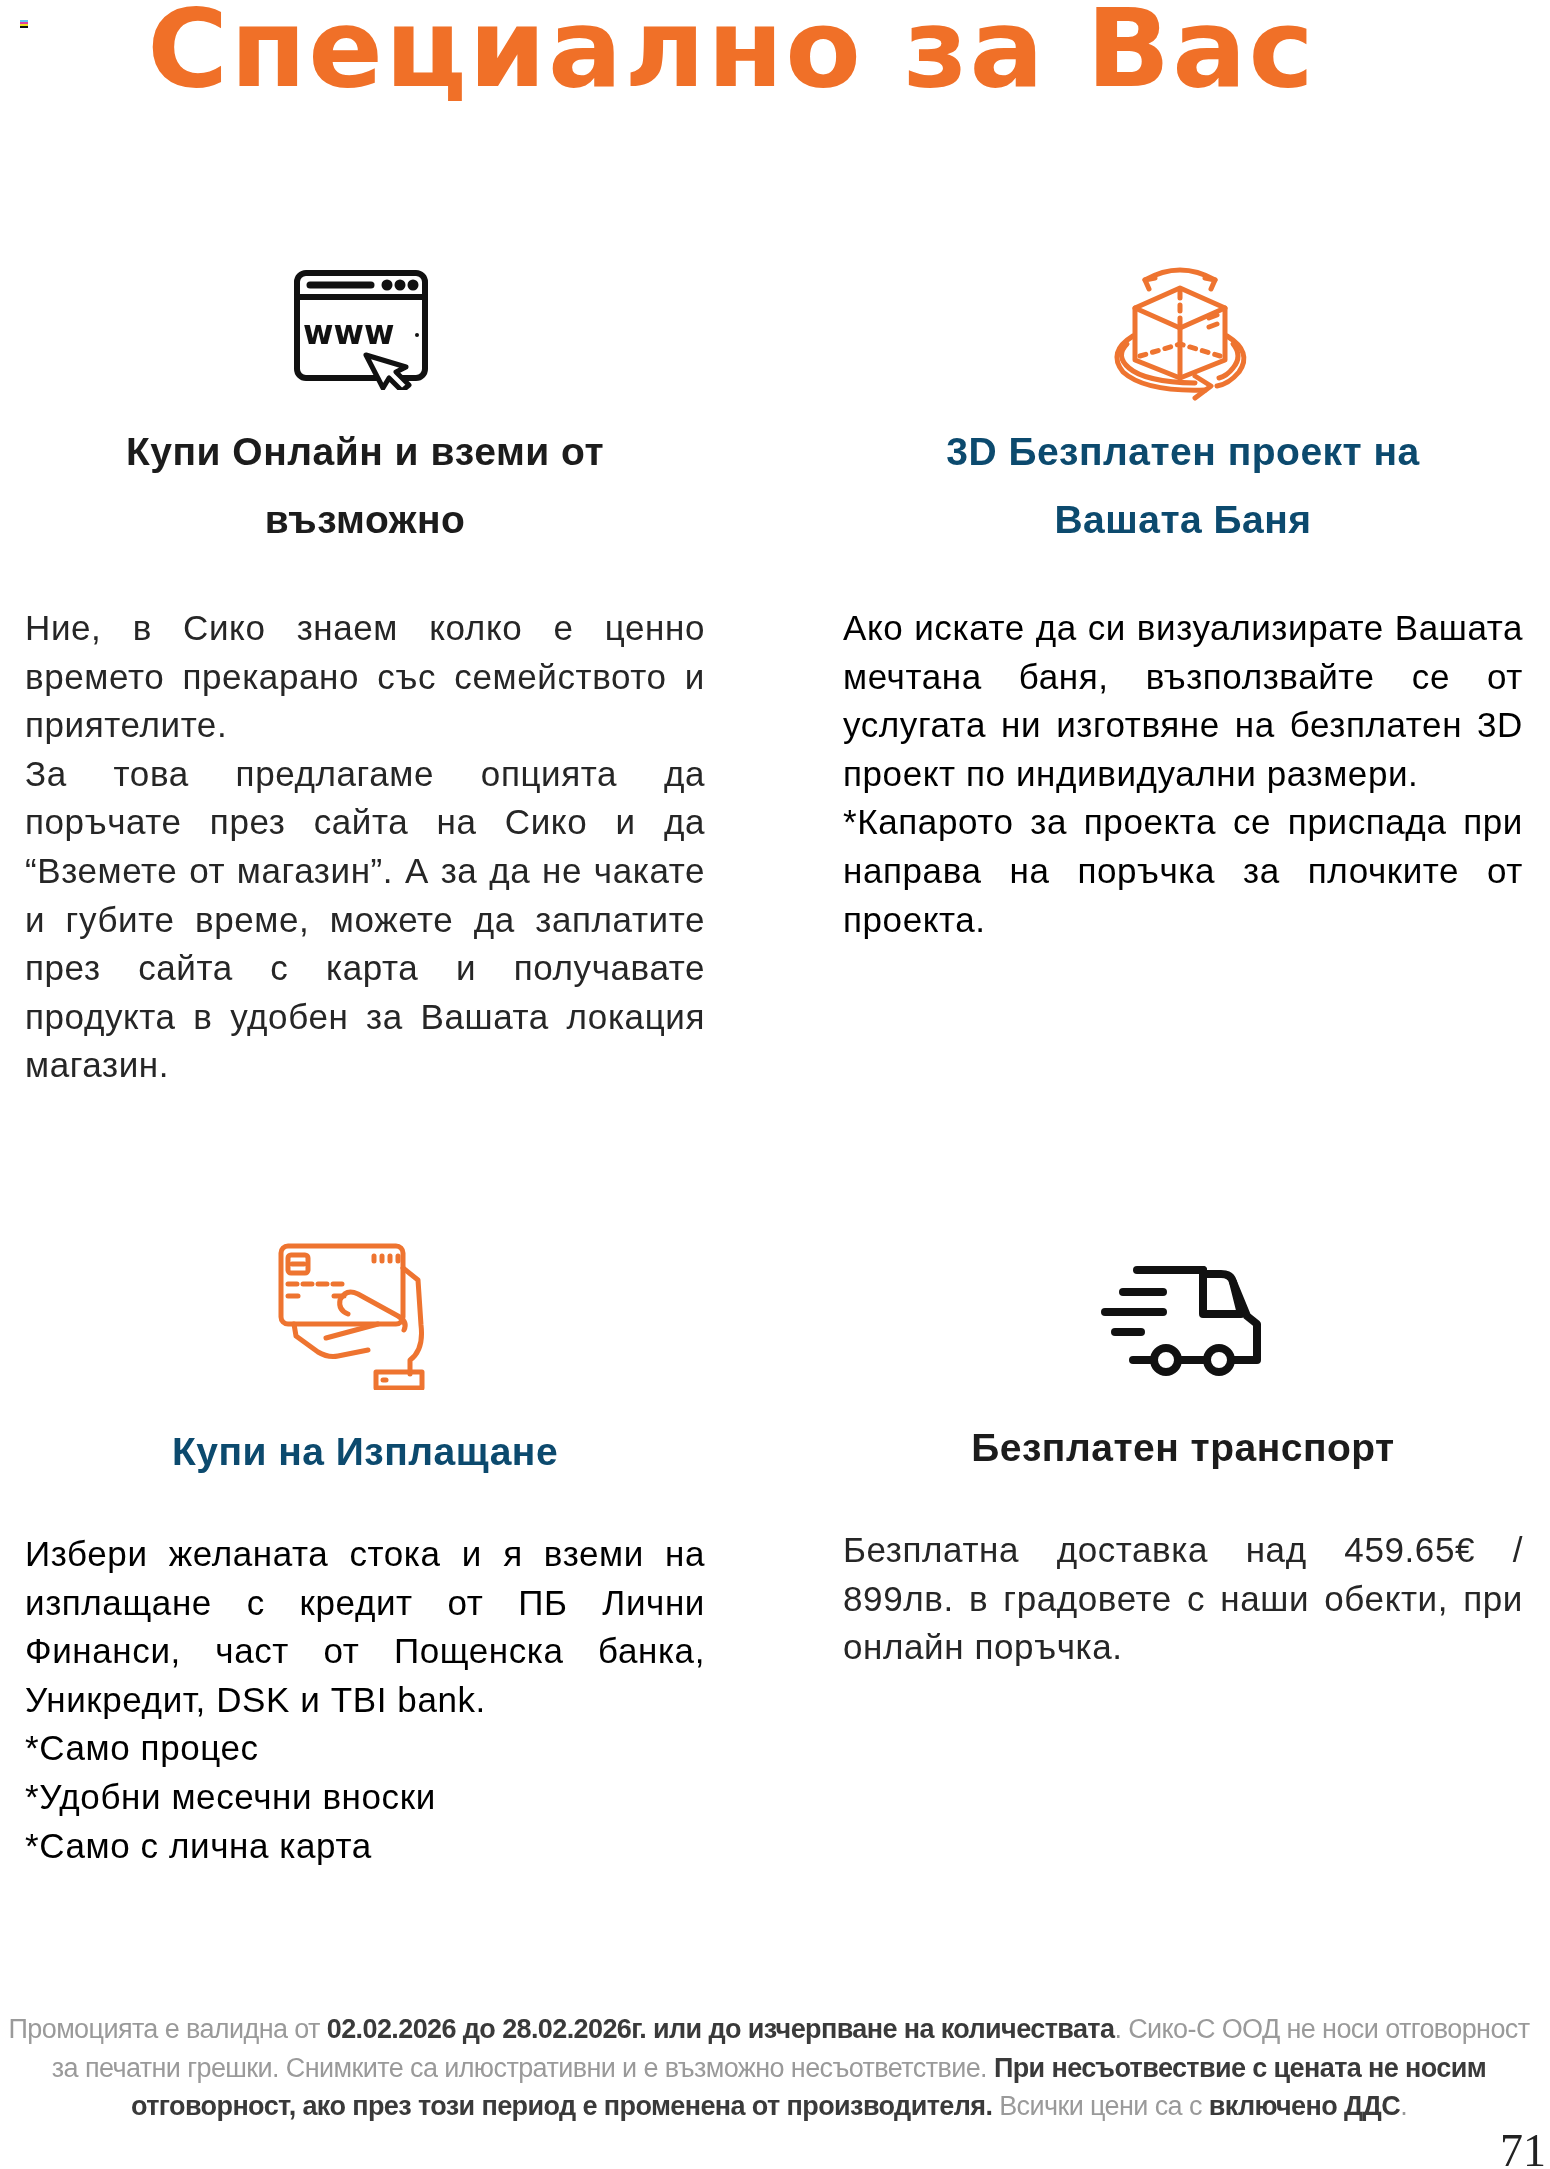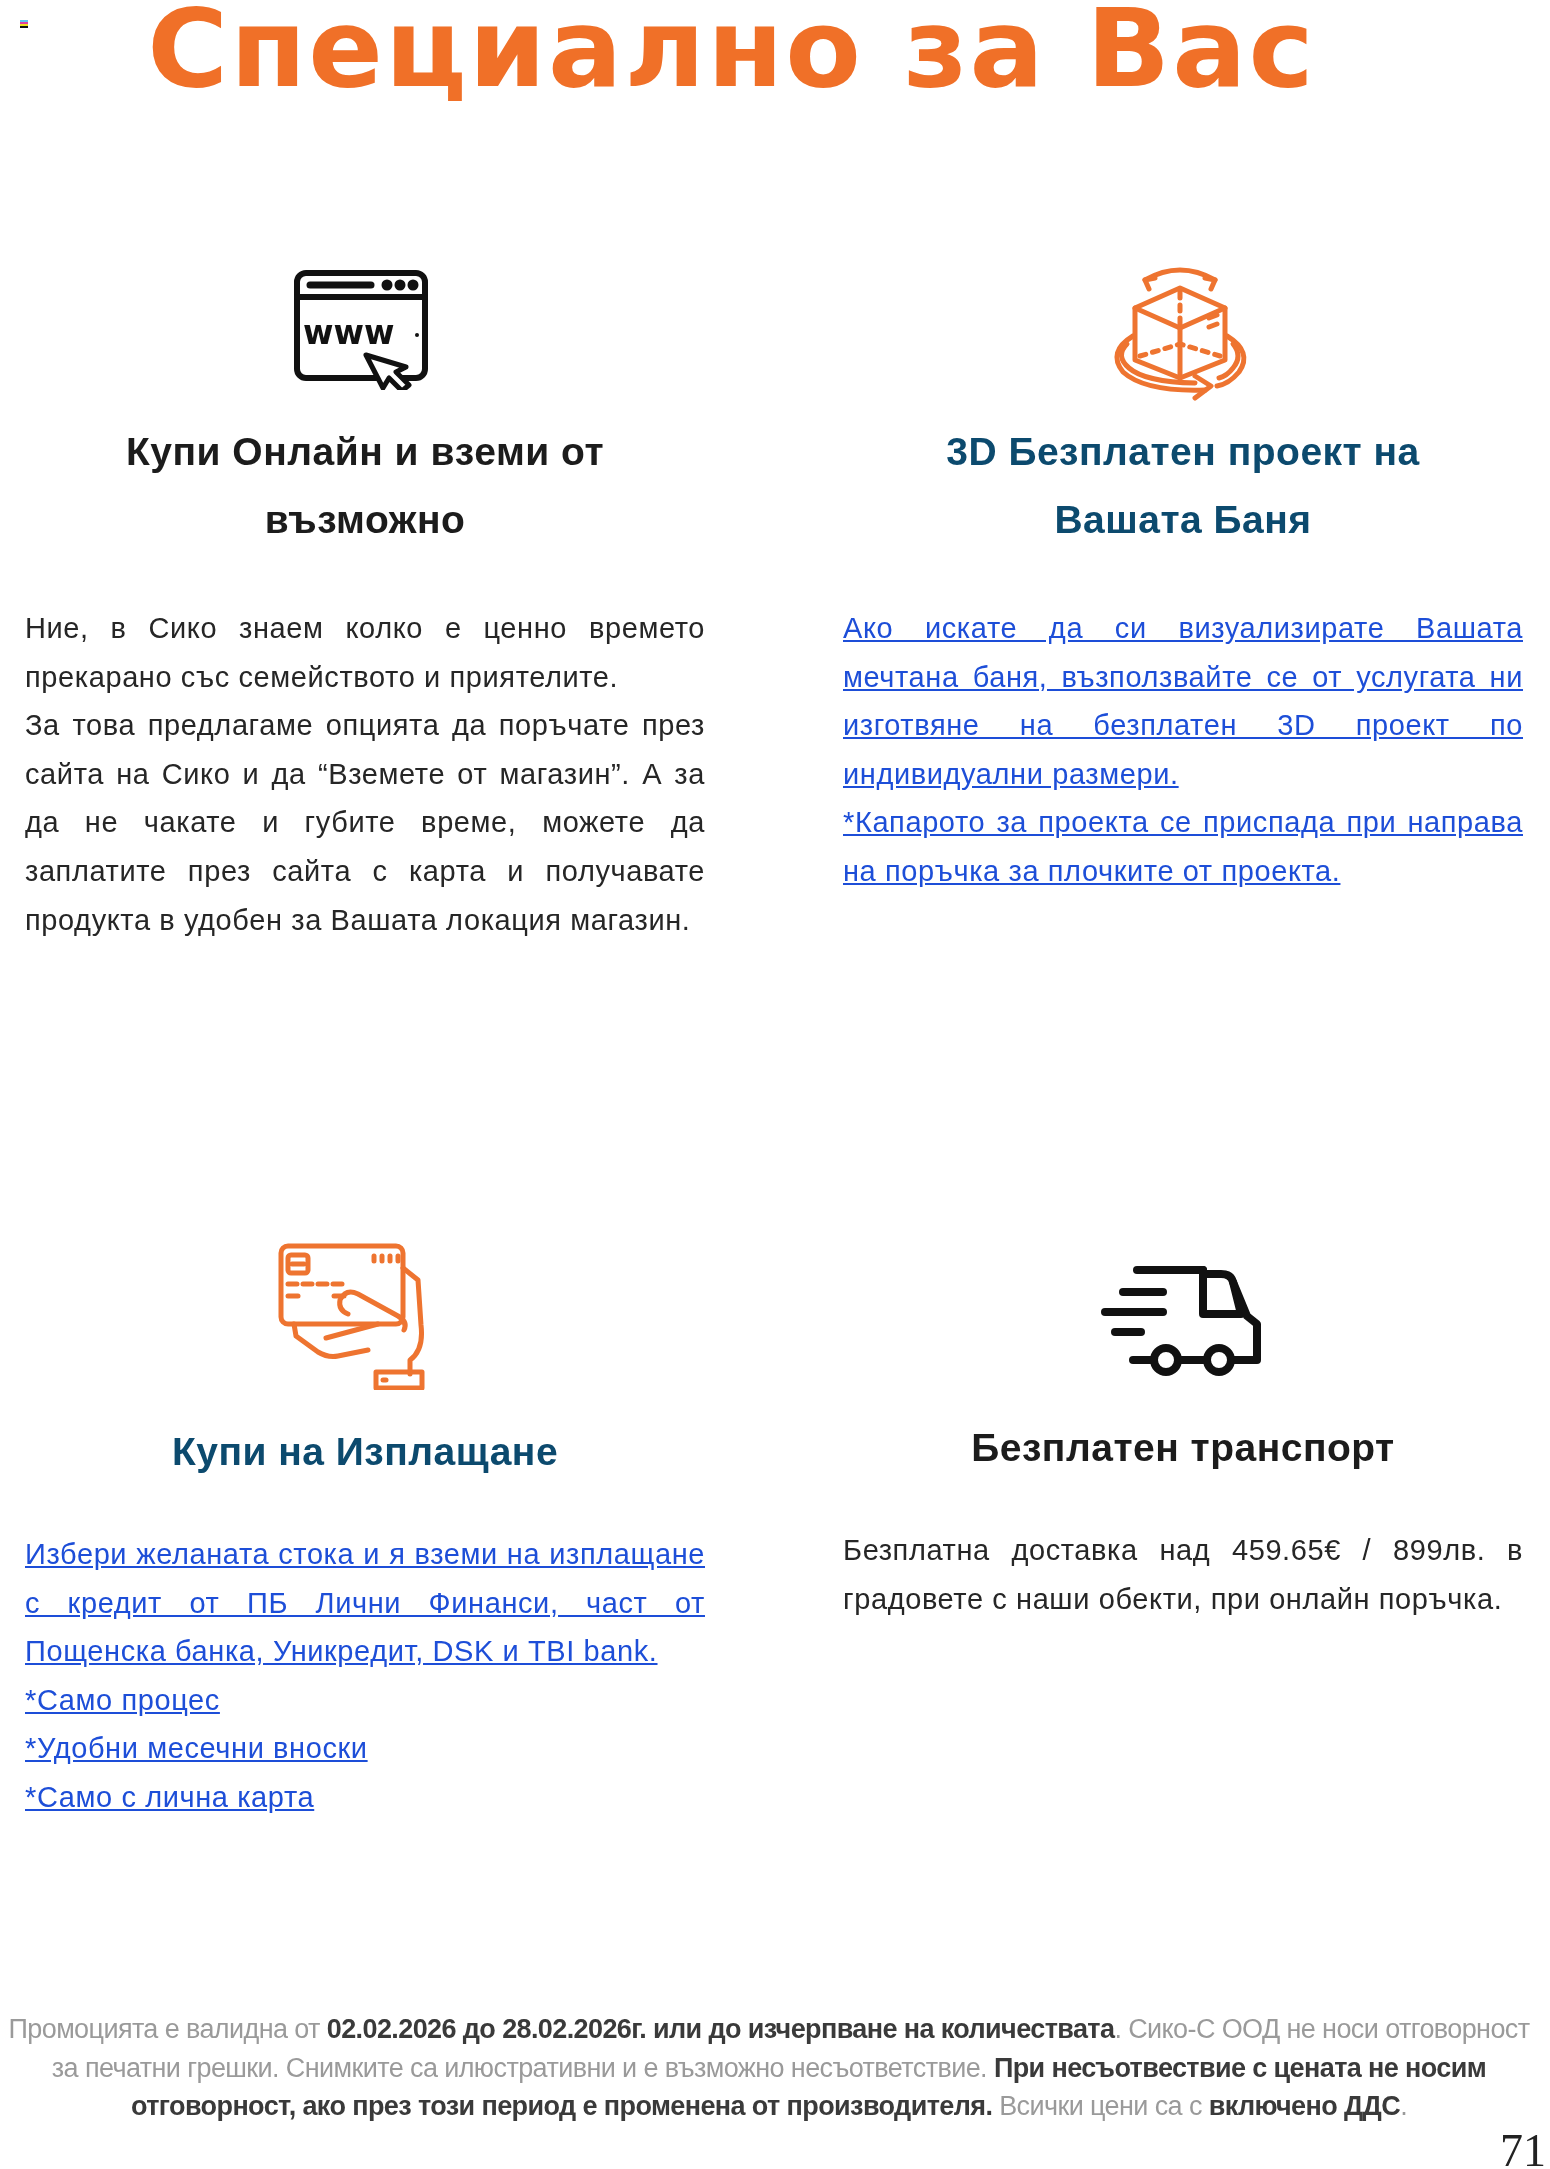--- a/index.html
+++ b/index.html
@@ -22,30 +22,30 @@
   .section { position: absolute; width: 680px; }
   .section .icon { position: absolute; }
   .section h2 {
     position: absolute; left: 0; width: 100%; margin: 0; text-align: center;
     font-family: "Liberation Sans", sans-serif; font-weight: bold;
     font-size: 39px; line-height: 68px; letter-spacing: 0.5px;
   }
   .section .body {
     position: absolute; left: 0; width: 100%; margin: 0;
     font-family: "Liberation Sans", sans-serif;
-    font-size: 29px; line-height: 48.6px; text-align: justify; letter-spacing: 0.6px;
+    font-size: 35px; line-height: 48.6px; text-align: justify; letter-spacing: 0.6px;
   }
   .section .body p { margin: 0; }
   .section .body .lead { text-align: justify; text-align-last: left; }
   .section .body .line { text-align: left; }
 
   .black { color: #1c1c1c; }
   .orange { color: #0c4a6e; }
   .body.black { color: #262626; }
-  .body.orange { color: #1d4ed8; text-decoration: underline; }
+  .body.orange { color: #000000; }
 
   .disclaimer {
     position: absolute; left: 0; top: 2010px; width: 1550px; margin: 0;
     text-align: center; padding-right: 12px; box-sizing: border-box;
     font-family: "Liberation Sans", sans-serif; font-size: 27px; line-height: 38.5px;
     color: #9a9a9a; letter-spacing: -0.6px;
   }
   .disclaimer b { color: #3a3a3a; }
   .disclaimer .dl { display: block; white-space: nowrap; }
 

